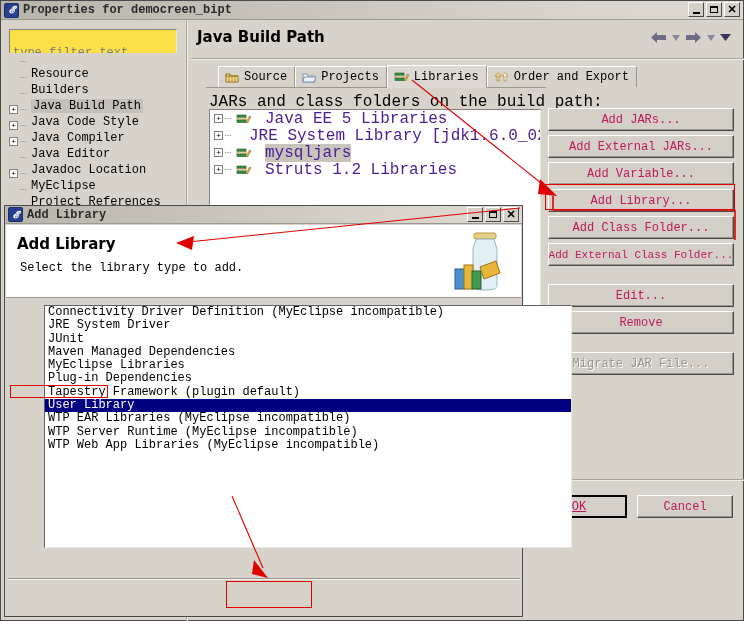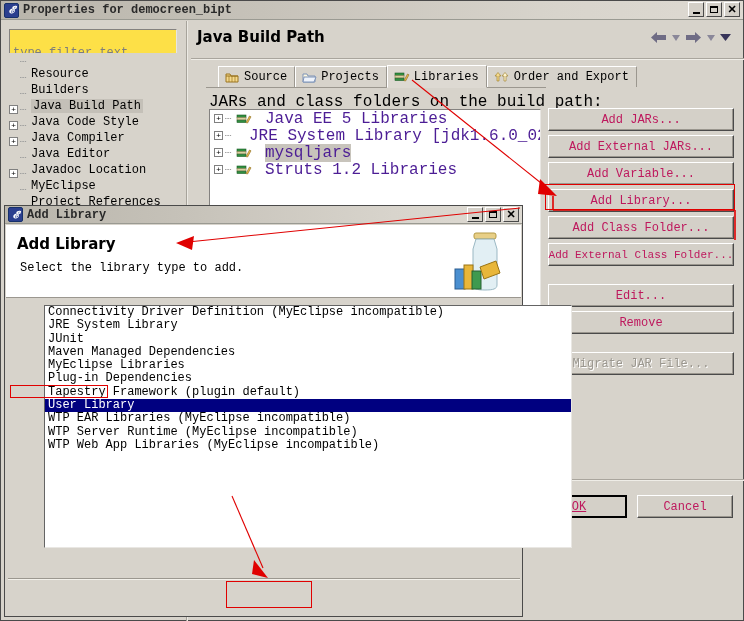--- a/index.html
+++ b/index.html
@@ -430,21 +430,21 @@
       <path d="M26,10 L44,10 L47,20 L47,56 C47,60 43,61 35,61 C27,61 23,60 23,56 L23,20 Z" fill="#dfeef3" stroke="#8fb0bd" opacity="0.9"></path>
       <rect x="5" y="40" width="10" height="20" fill="#4a8fd0" stroke="#2b5d90"></rect>
       <rect x="14" y="36" width="9" height="24" fill="#e8b63a" stroke="#9a7415"></rect>
       <rect x="22" y="42" width="9" height="18" fill="#3f9a4f" stroke="#266030"></rect>
       <path d="M30,38 L46,32 L50,44 L34,50 Z" fill="#e8b63a" stroke="#9a7415"></path>
     </svg>
   </div>
 
   <div id="lib-list">
     <div class="lib-row">Connectivity Driver Definition (MyEclipse incompatible)</div>
-    <div class="lib-row">JRE System Library</div>
+    <div class="lib-row">JRE System Driver</div>
     <div class="lib-row">JUnit</div>
     <div class="lib-row">Maven Managed Dependencies</div>
     <div class="lib-row">MyEclipse Libraries</div>
     <div class="lib-row">Plug-in Dependencies</div>
     <div class="lib-row">Tapestry Framework (plugin default)</div>
     <div class="lib-row selected">User Library</div>
     <div class="lib-row">WTP EAR Libraries (MyEclipse incompatible)</div>
     <div class="lib-row">WTP Server Runtime (MyEclipse incompatible)</div>
     <div class="lib-row">WTP Web App Libraries (MyEclipse incompatible)</div>
   </div>

